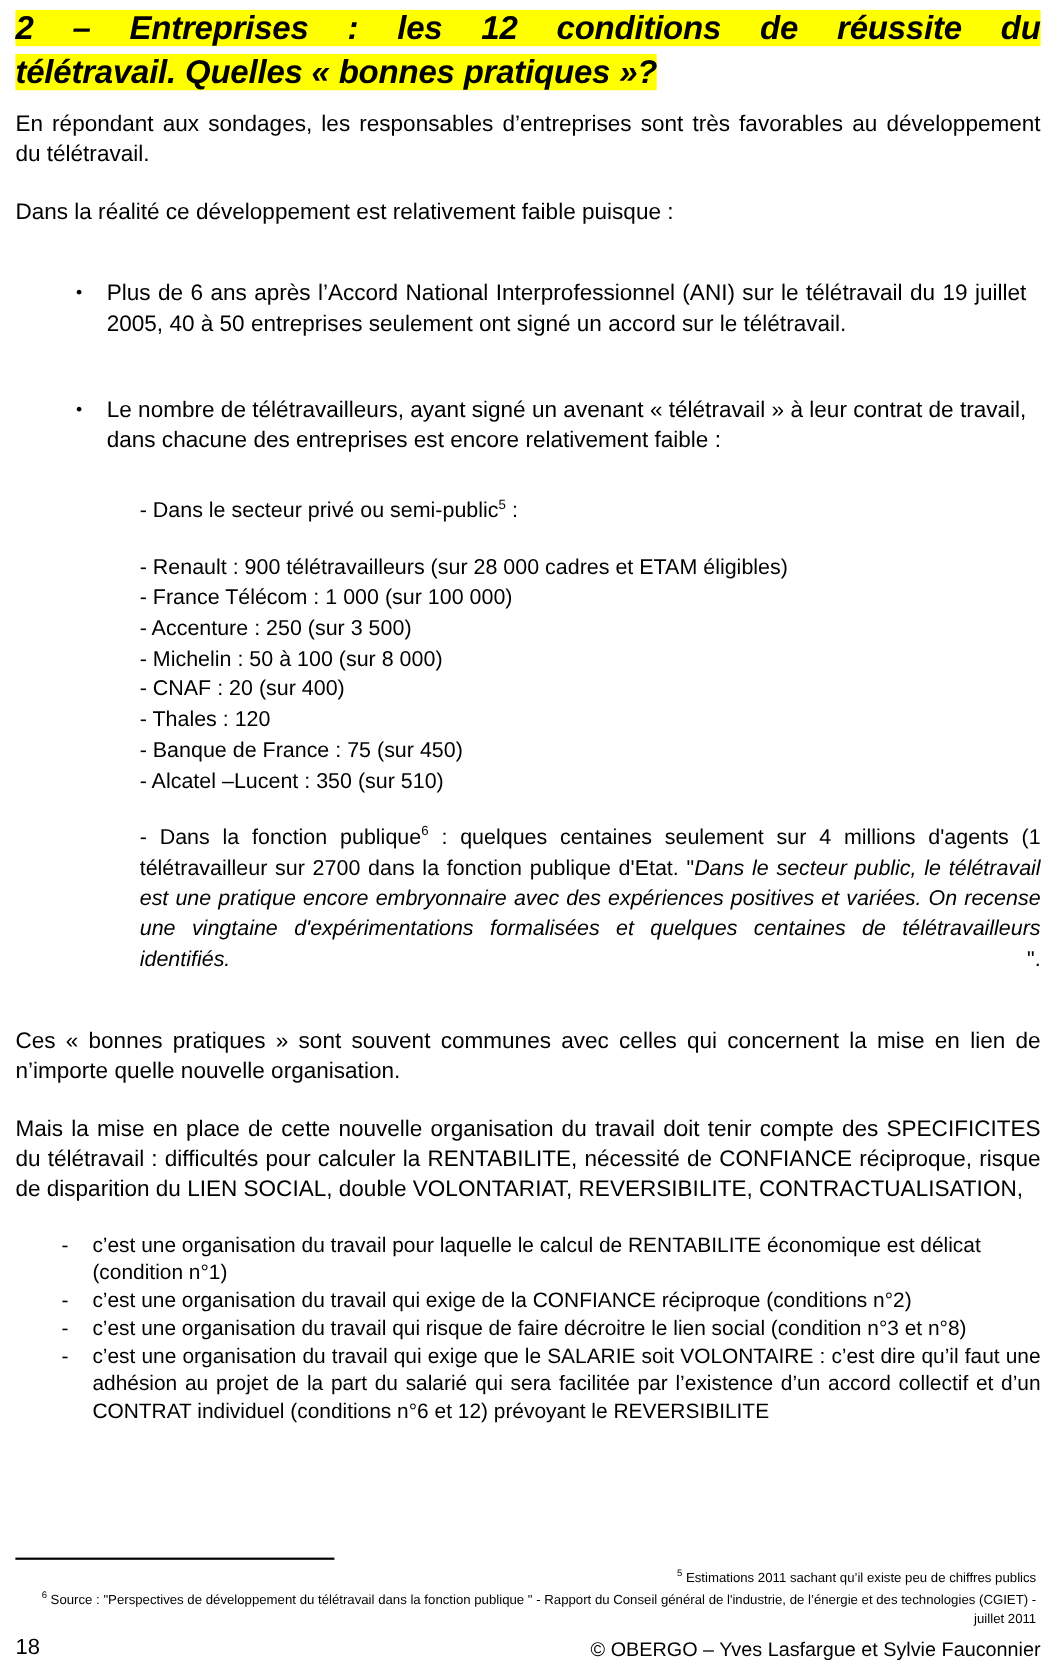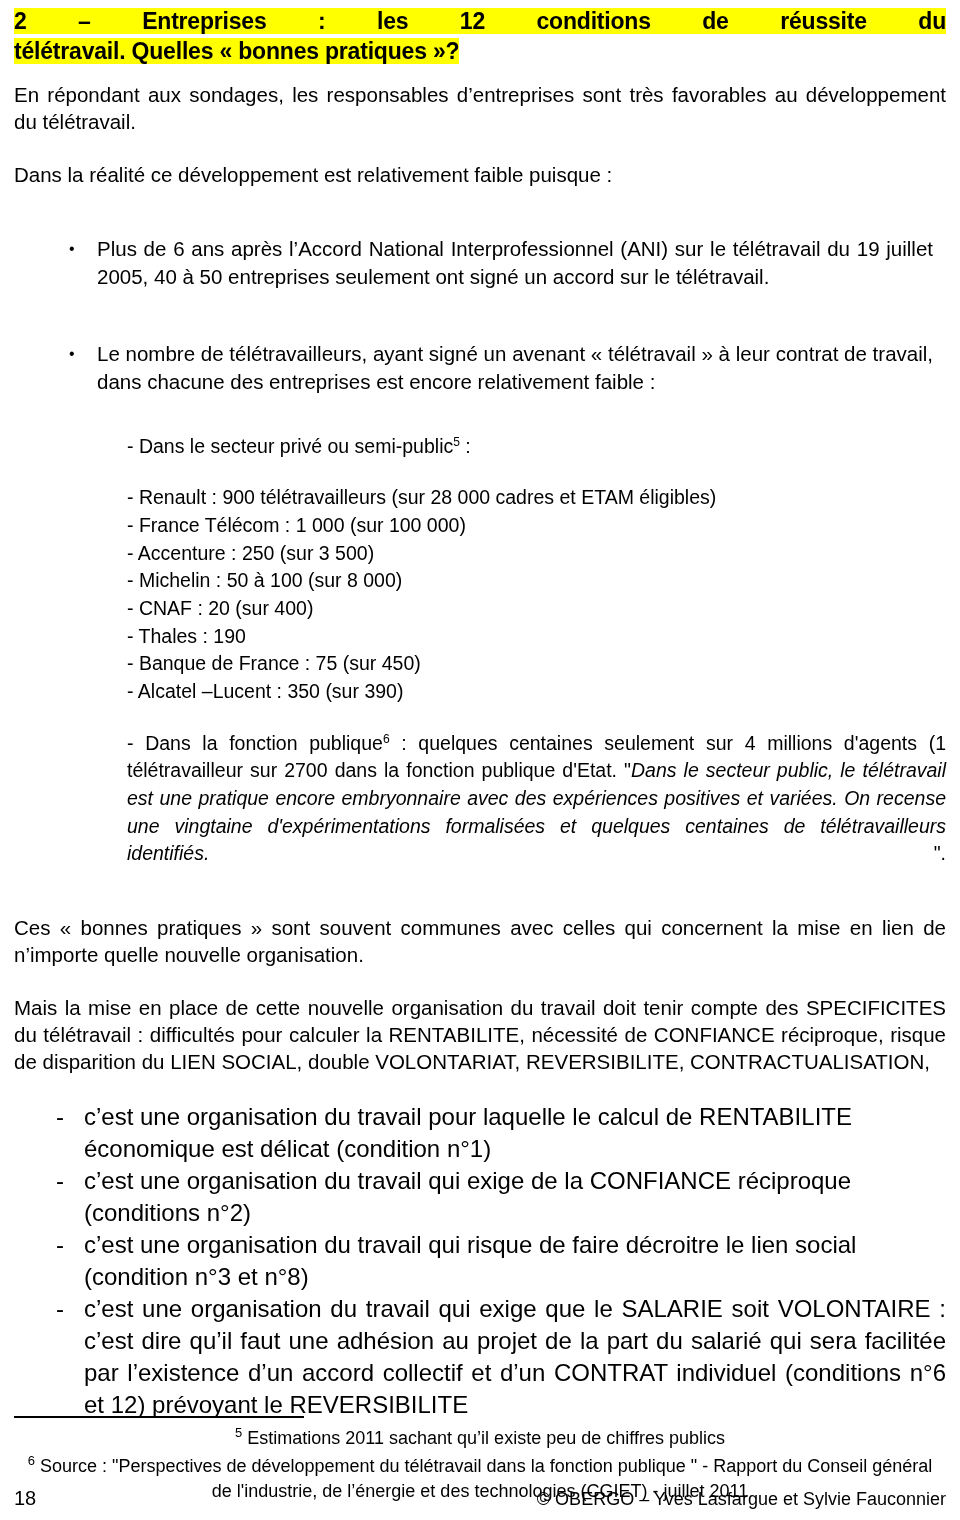--- a/index.html
+++ b/index.html
@@ -26,26 +26,27 @@
   }
   .content {
     position: absolute;
     left: 14px;
     top: 6px;
     width: 932px;
   }
 
   
   .title {
-    font-size: 23px;
+    font-size: 30px;
     font-weight: bold;
     line-height: 1.32;
     margin: 0 0 14px 0;
     text-align: justify;
     letter-spacing: -0.2px;
+    font-style: italic;
   }
   .title .hl {
     background: #ffff00;
     box-decoration-break: clone;
     -webkit-box-decoration-break: clone;
   }
   .title-line1 {
     display: block;
     text-align: justify;
     text-align-last: justify;
@@ -104,21 +105,21 @@
 
   
   ul.dashes {
     list-style: none;
     margin: 0;
     padding: 0;
   }
   ul.dashes > li {
     position: relative;
     padding-left: 70px;
-    font-size: 24px;
+    font-size: 19px;
     line-height: 1.33;
     text-align: justify;
   }
   ul.dashes > li::before {
     content: "-";
     position: absolute;
     left: 42px;
     top: 0;
   }
   ul.dashes > li.nojust { text-align: left; }
@@ -143,24 +144,24 @@
     top: 1416px;
     width: 932px;
   }
   .fn-rule {
     width: 290px;
     height: 0;
     border-top: 2px solid #000;
     margin: 0 0 8px 0;
   }
   .fn {
-    font-size: 18px;
+    font-size: 12px;
     line-height: 1.36;
     margin: 4px;
-    text-align: center;
+    text-align: right;
   }
   .fn sup { font-size: 0.72em; }
 
   
   .footer {
     position: absolute;
     left: 14px;
     top: 1487px;
     width: 932px;
     height: 28px;
@@ -216,23 +217,23 @@
     </div>
 
     <div class="spacer-md"></div>
 
     <div class="sublist">
       <div class="row">- Renault : 900 télétravailleurs (sur 28 000 cadres et ETAM éligibles)</div>
       <div class="row">- France Télécom : 1 000 (sur 100 000)</div>
       <div class="row">- Accenture : 250 (sur 3 500)</div>
       <div class="row">- Michelin : 50 à 100 (sur 8 000)</div>
       <div class="row">- CNAF : 20 (sur 400)</div>
-      <div class="row">- Thales : 190</div>
+      <div class="row">- Thales : 120</div>
       <div class="row">- Banque de France : 75 (sur 450)</div>
-      <div class="row">- Alcatel –Lucent : 350 (sur 390)</div>
+      <div class="row">- Alcatel –Lucent : 350 (sur 510)</div>
     </div>
 
     <div class="spacer-md"></div>
 
     <div class="sublist">
       <div class="row just"><span>- Dans la fonction publique</span><sup>6</sup><span> : quelques centaines seulement sur 4 millions d'agents (1 télétravailleur sur 2700 dans la fonction publique d'Etat. "</span><em class="quote">Dans le secteur public, le télétravail est une pratique encore embryonnaire avec des expériences positives et variées. On recense une vingtaine d'expérimentations formalisées et quelques centaines de télétravailleurs identifiés.</em><span class="tailquote">".</span></div>
     </div>
 
     <div class="spacer-lg"></div>
 

